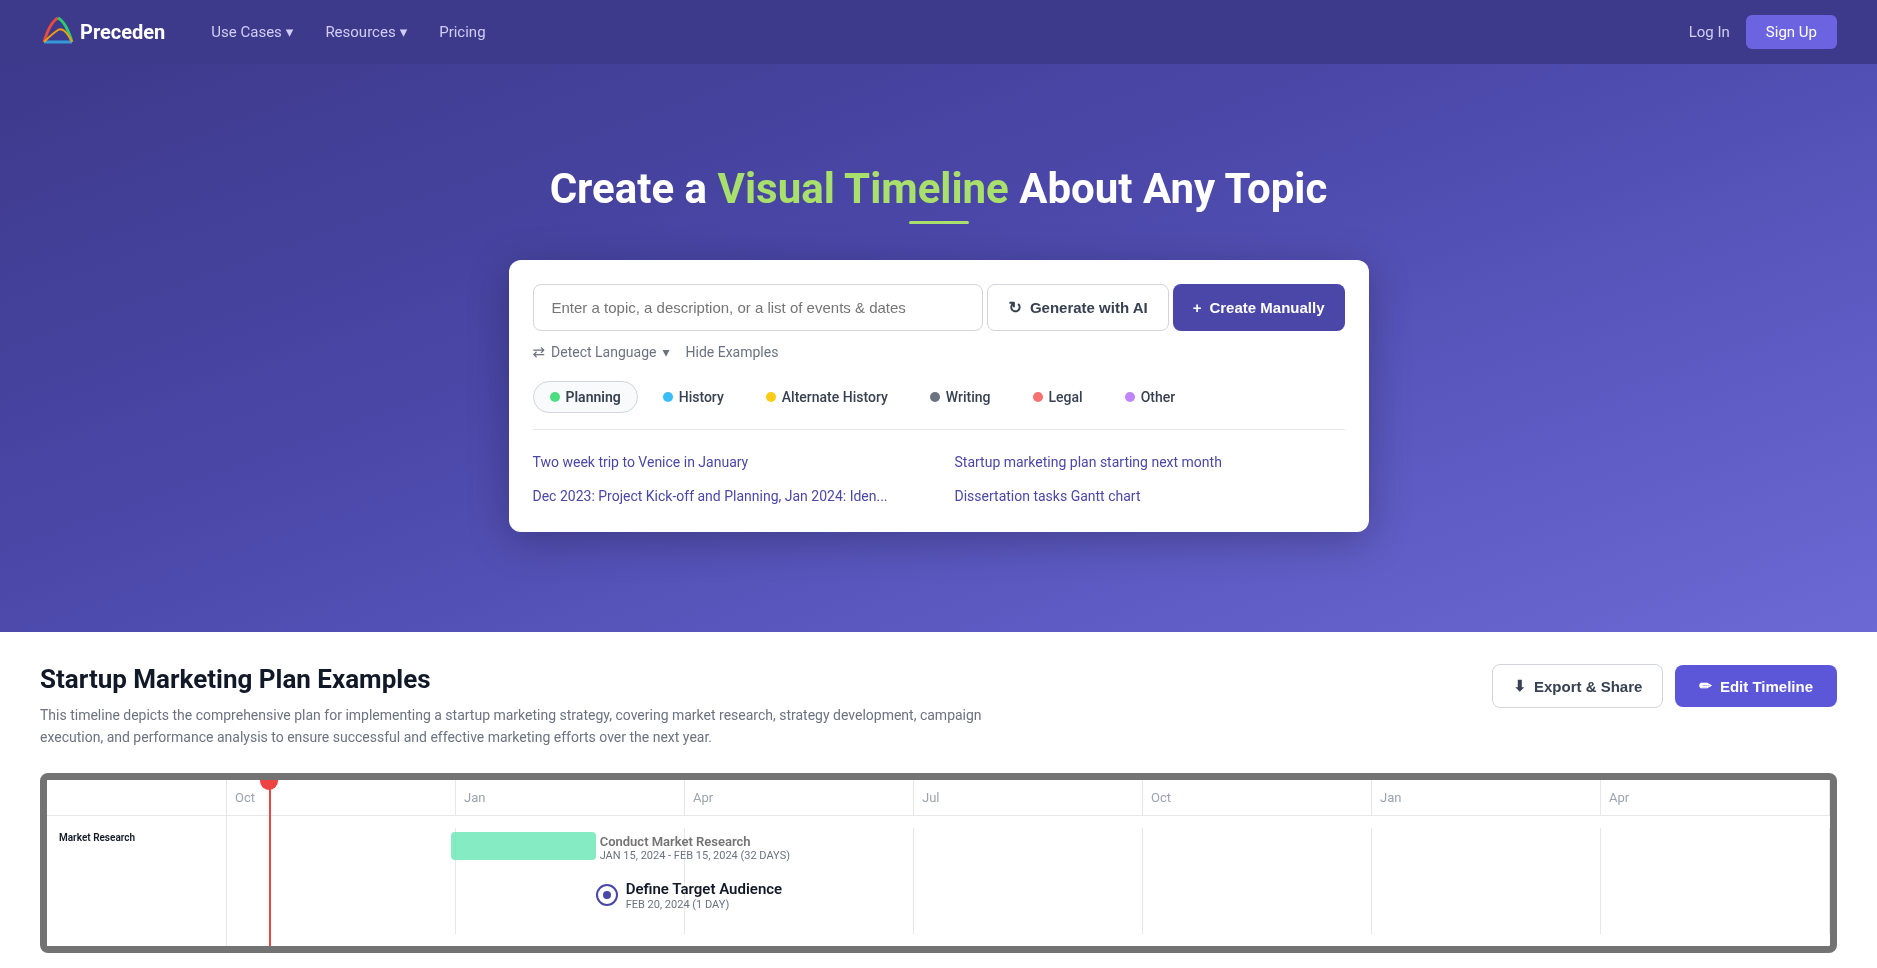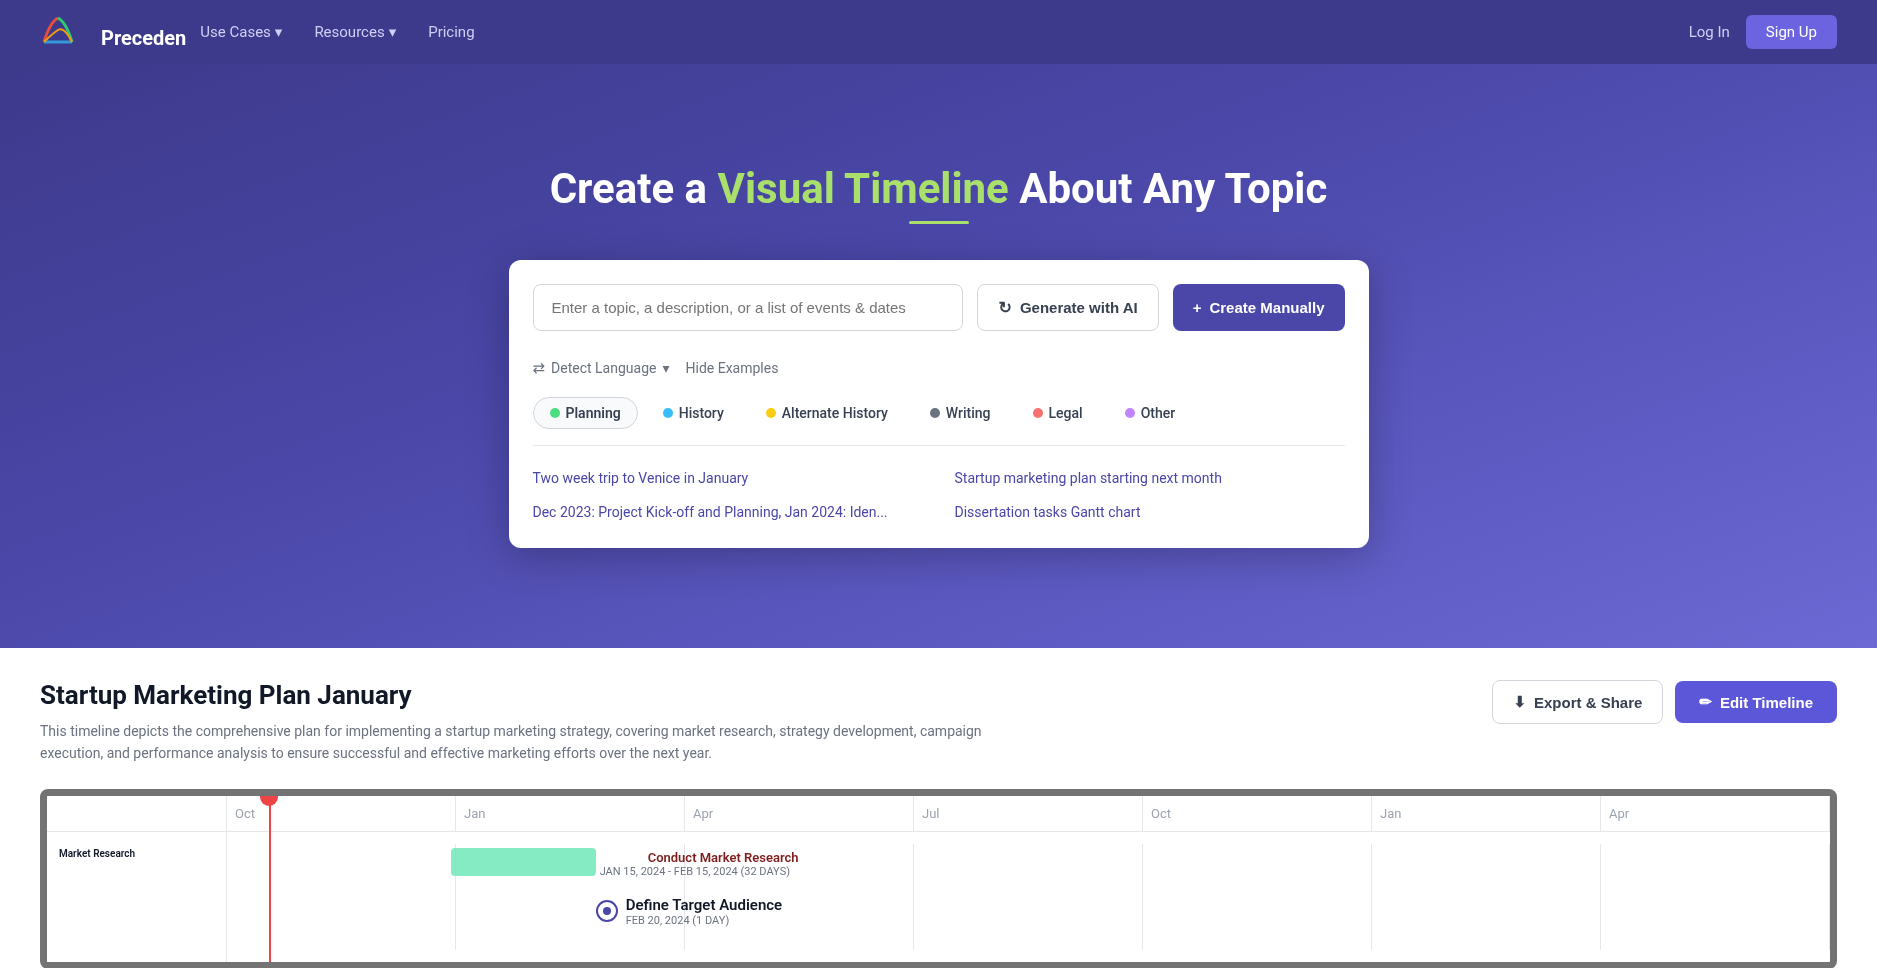--- a/index.html
+++ b/index.html
@@ -10,22 +10,23 @@
       background: #3d3a8c;
       display: flex;
       align-items: center;
       padding: 0 40px;
       height: 64px;
       position: relative;
       z-index: 10;
     }
     .logo-area {
       display: flex;
-      align-items: flex-end;
-      gap: 25px;
+      align-items: center;
+      gap: 4px;
+      margin-right: 32px;
     }
     .logo-icon {
       width: 36px;
       height: 36px;
     }
     .logo-text {
       color: #fff;
       font-size: 20px;
       font-weight: 700;
     }
@@ -97,22 +98,22 @@
       border-radius: 12px;
       padding: 24px;
       width: 860px;
       max-width: 95vw;
       box-shadow: 0 8px 40px rgba(0,0,0,0.25);
       position: relative;
       z-index: 5;
     }
     .search-row {
       display: flex;
-      gap: 14px;
-      margin-bottom: 28px;
+      gap: 4px;
+      margin-bottom: 12px;
     }
     .search-input {
       flex: 1;
       border: 1.5px solid #d1d5db;
       border-radius: 8px;
       padding: 14px 18px;
       font-size: 15px;
       color: #9ca3af;
       outline: none;
     }
@@ -437,21 +438,21 @@
       <span class="example-link">Startup marketing plan starting next month</span>
       <span class="example-link">Dec 2023: Project Kick-off and Planning, Jan 2024: Iden...</span>
       <span class="example-link">Dissertation tasks Gantt chart</span>
     </div>
   </div>
 </section>
 
 <section class="timeline-section">
   <div class="timeline-header">
     <div class="timeline-info">
-      <h2 class="timeline-title">Startup Marketing Plan January</h2>
+      <h2 class="timeline-title">Startup Marketing Plan Examples</h2>
       <p class="timeline-desc">This timeline depicts the comprehensive plan for implementing a startup marketing strategy, covering market research, strategy development, campaign execution, and performance analysis to ensure successful and effective marketing efforts over the next year.</p>
     </div>
     <div class="timeline-actions">
       <button class="btn-export">
         <span>⬇</span>
         <span>Export &amp; Share</span>
       </button>
       <button class="btn-edit">
         <span>✏</span>
         <span>Edit Timeline</span>
@@ -485,21 +486,21 @@
         <div class="row-grid-line"></div>
         <div class="row-grid-line"></div>
         <div class="row-grid-line"></div>
         <div class="row-grid-line"></div>
         <div class="row-grid-line"></div>
         <div class="row-grid-line"></div>
 
         <div style="position:absolute; top:16px; left:calc(14% + 0px); width:9%;">
           <div style="height:28px; background:#6ee7b7; border-radius:4px; opacity:0.85;"></div>
           <div style="position:absolute; top:2px; left:calc(100% + 4px); white-space:nowrap;">
-            <div style="font-size:13px; font-weight:600; color:#7f1d1d;margin-left:48px;">Conduct Market Research</div>
+            <div style="font-size:13px; font-weight:600; color:#737373;">Conduct Market Research</div>
             <div style="font-size:11px; color:#6b7280;">JAN 15, 2024 - FEB 15, 2024 (32 DAYS)</div>
           </div>
         </div>
 
         <div style="position:absolute; top:64px; left:calc(23% + 0px); display:flex; align-items:center; gap:8px;">
           <div style="width:22px;height:22px;border-radius:50%;border:2px solid #4a47a8;background:#fff;display:flex;align-items:center;justify-content:center;flex-shrink:0;">
             <div style="width:8px;height:8px;border-radius:50%;background:#4a47a8;"></div>
           </div>
           <div>
             <div style="font-size:15px;font-weight:600;color:#111827;">Define Target Audience</div>

